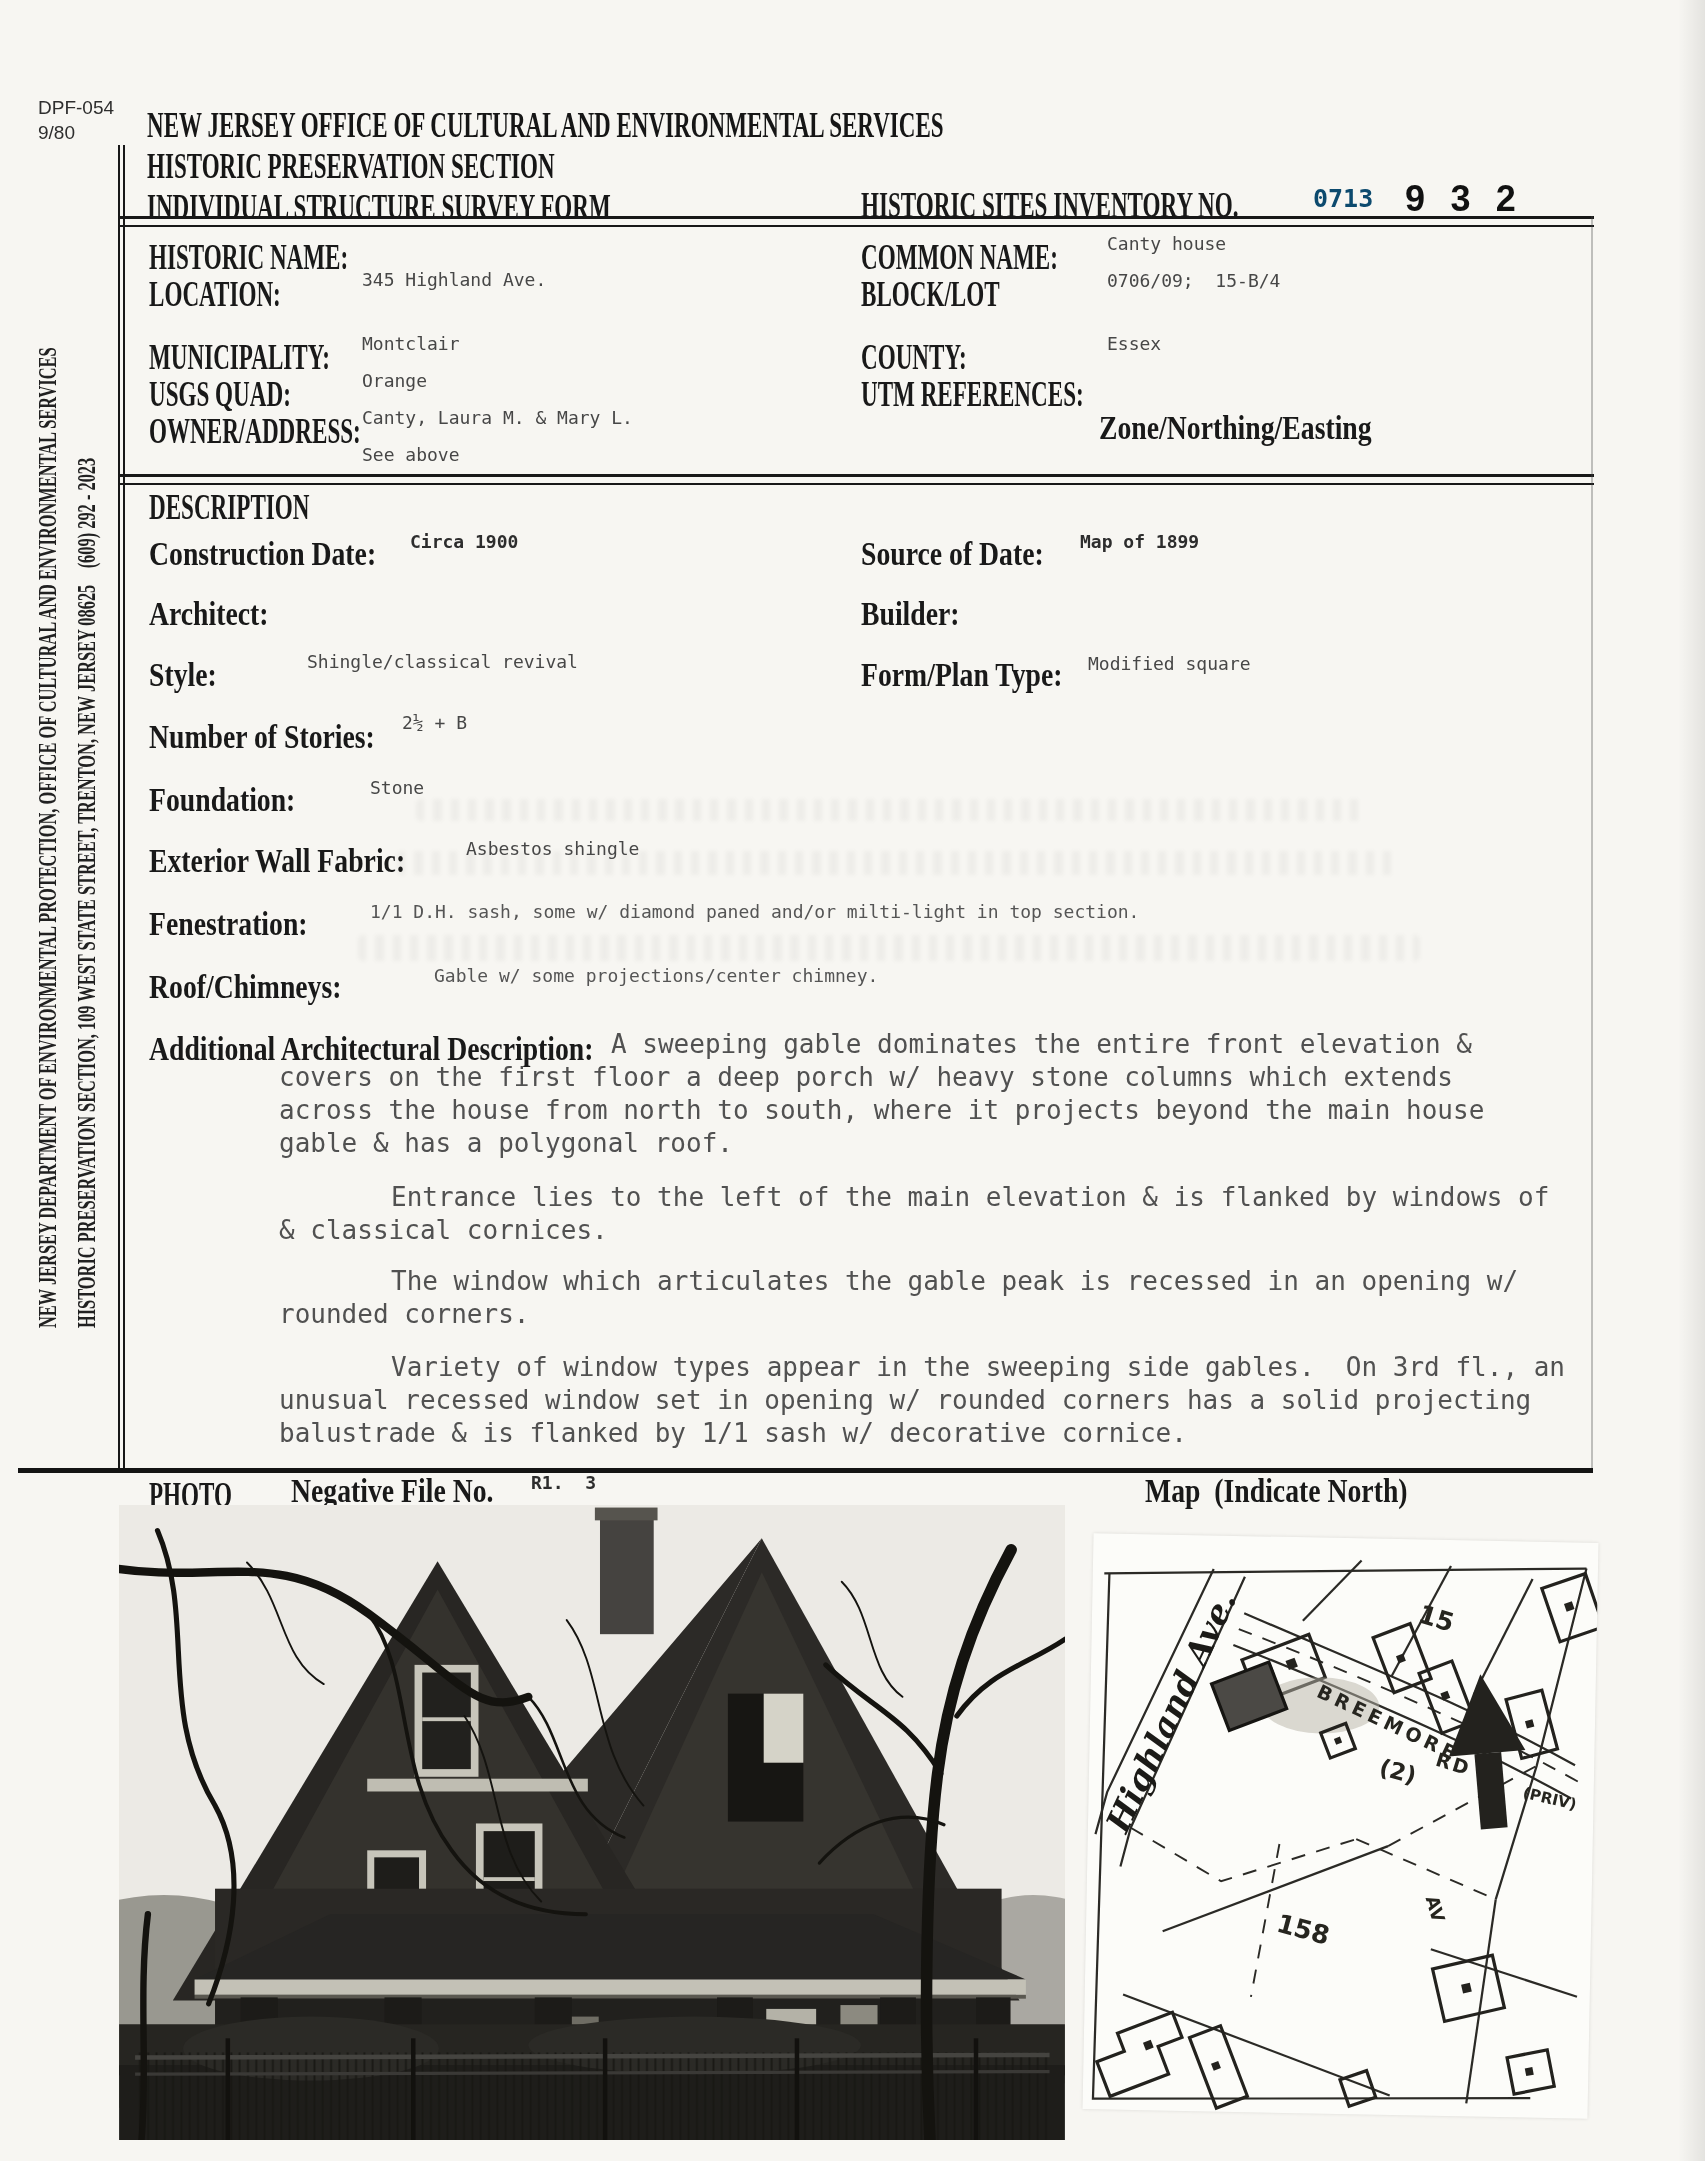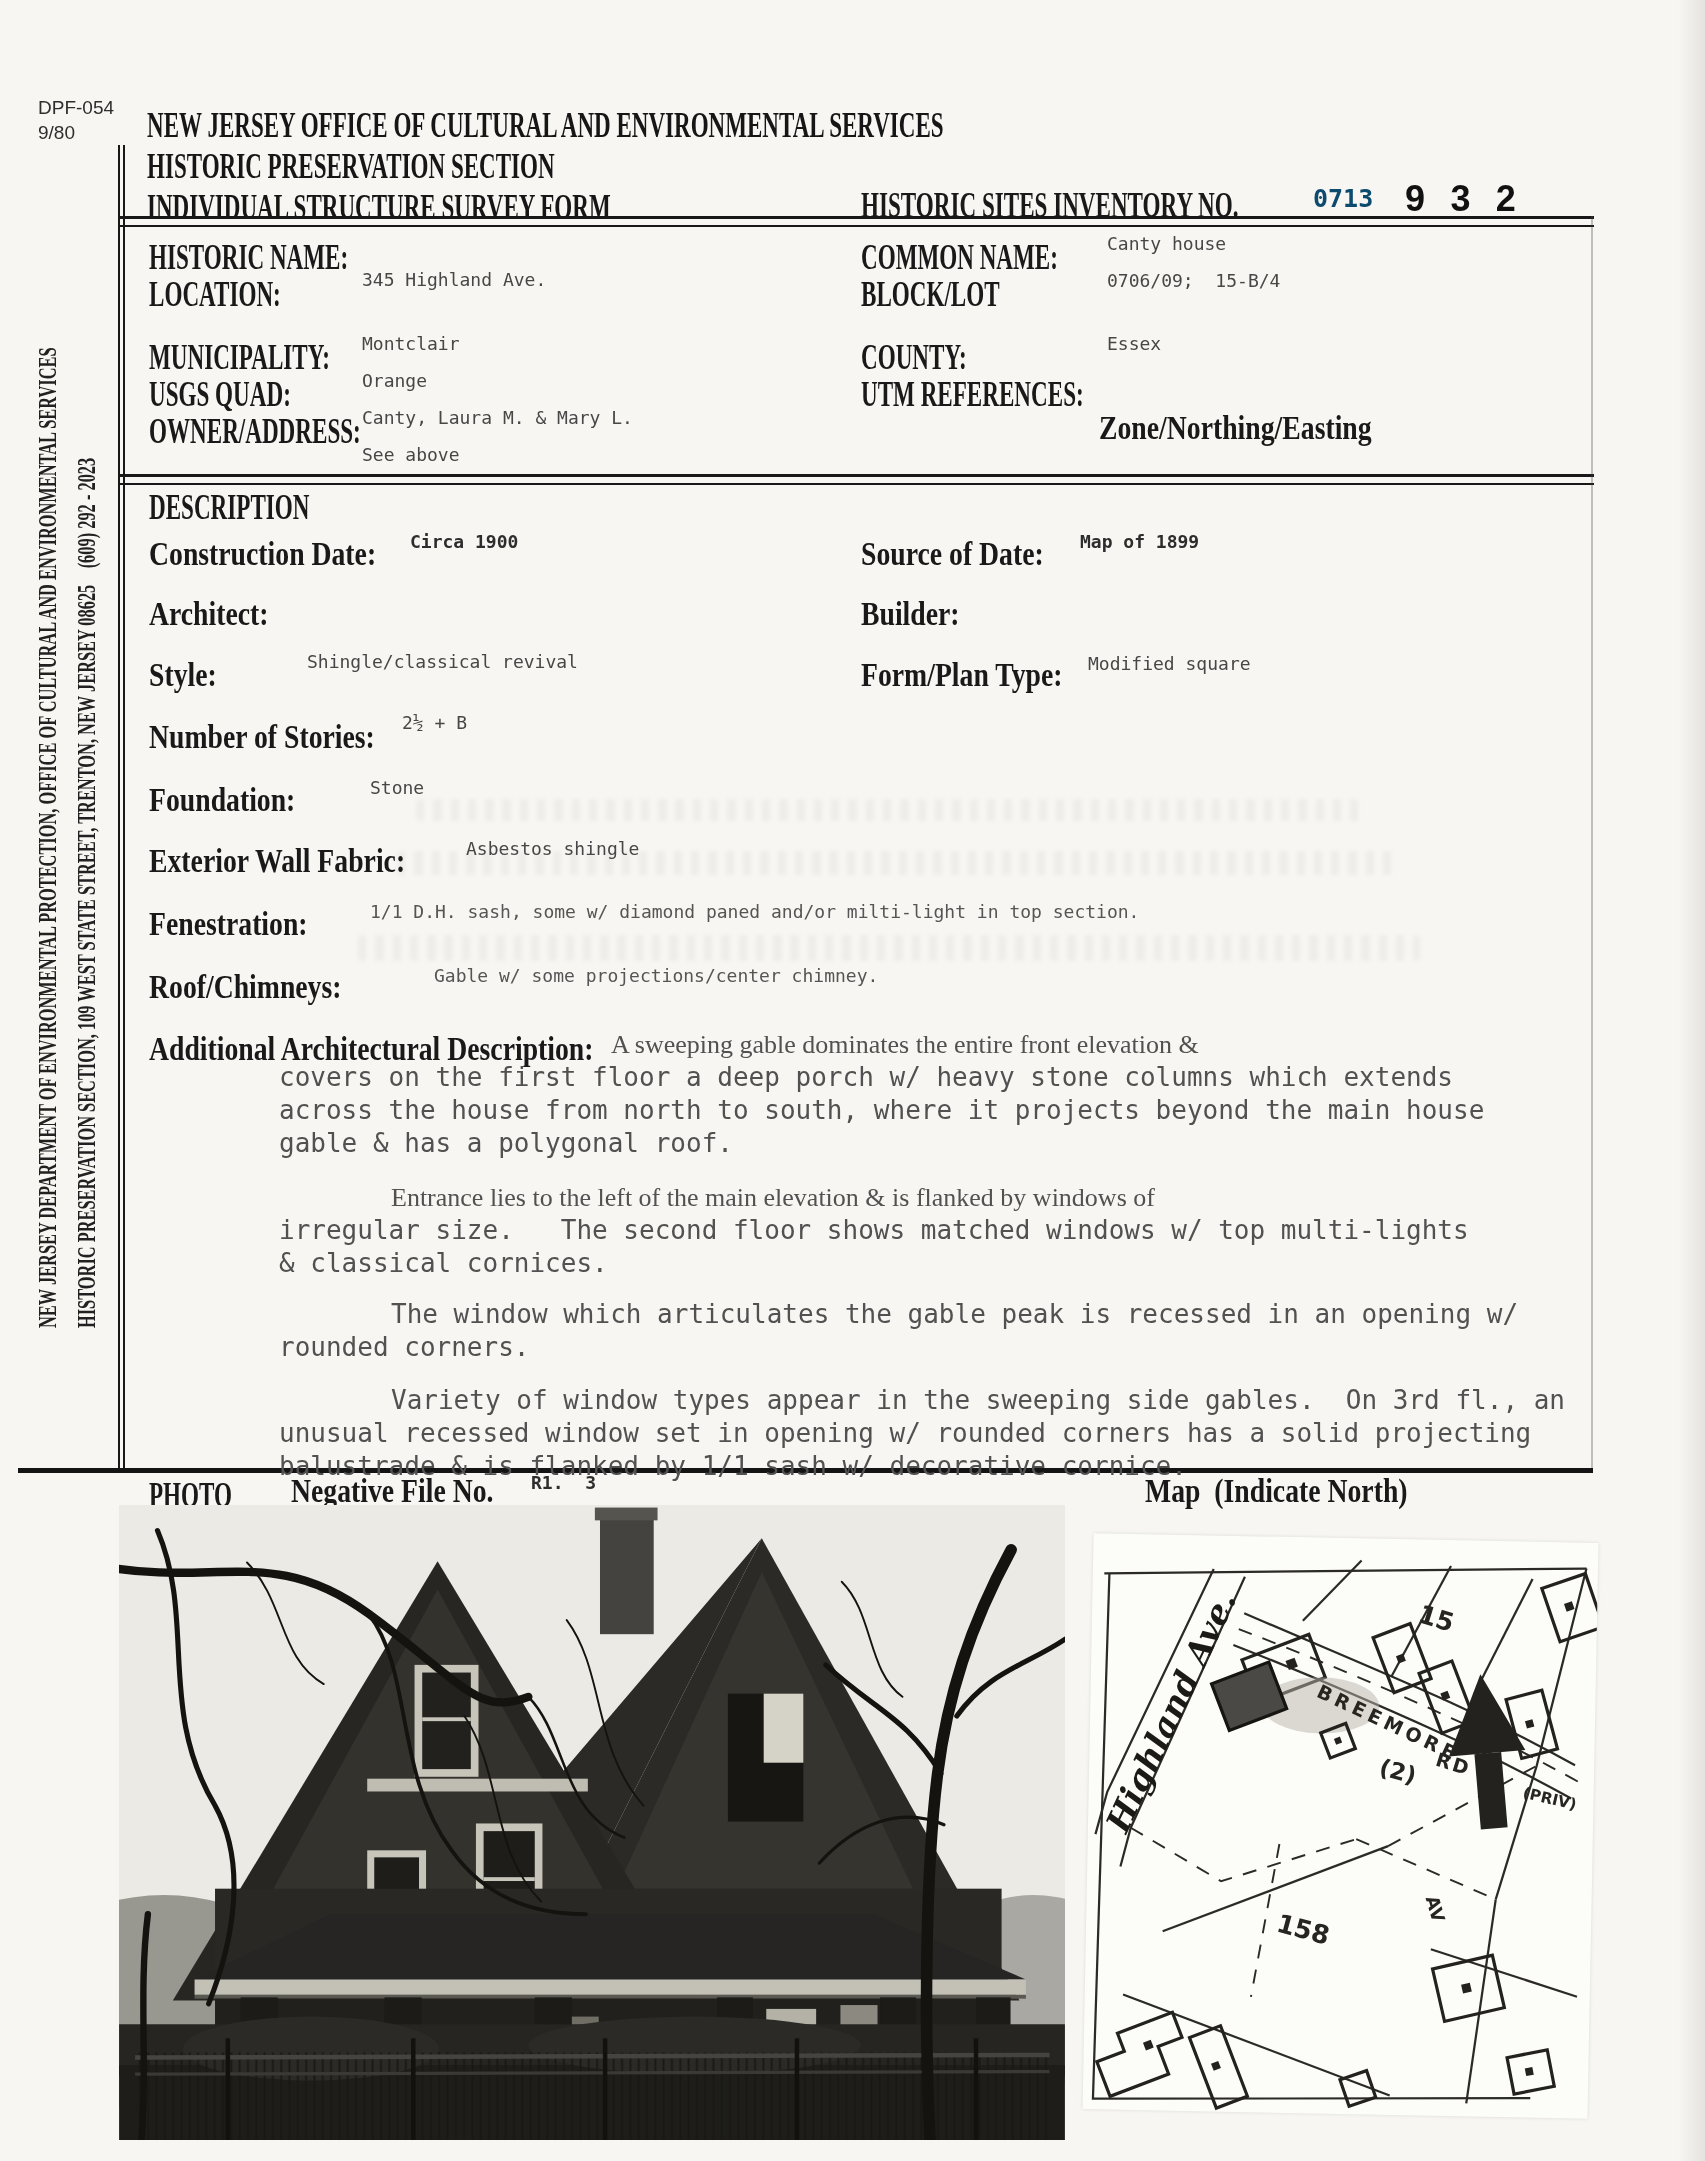--- a/index.html
+++ b/index.html
@@ -27,21 +27,21 @@
   .vborder{position:absolute;width:0;border-left:7px double #181818;}
   .vedge{position:absolute;width:1.9px;background:rgba(70,70,70,.32);}
   
   .vside{position:absolute;transform-origin:0 0;transform:rotate(-90deg) scaleX(.64);
          font-family:"Liberation Serif",serif;font-weight:bold;font-size:25.6px;color:#212121;white-space:pre;}
   
   .paras{position:absolute;left:225px;top:1028px;width:1216px;
          font-family:"DejaVu Sans Mono","Liberation Mono",monospace;font-size:26px;color:#515151;
          line-height:33px;}
   .paras div{white-space:pre;}
-  .ind-first{margin-left:386px;font-family:Liberation Serif, serif;}
+  .ind-first{margin-left:386px;}
   .ind-tab{margin-left:54px;}
   .gap32{margin-top:20.5px;}
   .gap28{margin-top:18px;}
   .underline-bar{position:absolute;height:1.9px;background:rgba(80,80,80,.65);}
   
   .bleed{position:absolute;background:repeating-linear-gradient(90deg,rgba(90,90,88,.22) 0 8.3px,transparent 8.3px 17.3px);
          filter:blur(1.9px);opacity:.28;border-radius:5.1px;}
   
   .photo-box{position:absolute;left:119px;top:1505px;width:946px;height:635px;background:#e9e7e2;}
   .map-box{position:absolute;left:1088px;top:1538px;width:505px;height:576px;background:#fcfcf9;
@@ -133,21 +133,20 @@
   <div class="abs tw" style="left:434px;top:965px;">Gable w/ some projections/center chimney.</div>
 
   <div class="abs lblm" style="left:149px;top:1031px;">Additional Architectural Description:</div>
 
   <div class="paras">
     <div class="ind-first">A sweeping gable dominates the entire front elevation &amp;</div>
     <div class="ind-tab">covers on the first floor a deep porch w/ heavy stone columns which extends</div>
     <div class="ind-tab">across the house from north to south, where it projects beyond the main house</div>
     <div class="ind-tab">gable &amp; has a polygonal roof.</div>
     <div class="ind-first gap32" style="margin-left:166px;">Entrance lies to the left of the main elevation &amp; is flanked by windows of</div>
-    <div class="ind-tab">irregular size.   The second floor shows matched windows w/ top multi-lights</div>
     <div class="ind-tab">&amp; classical cornices.</div>
     <div class="gap28" style="margin-left:166px;">The window which articulates the gable peak is recessed in an opening w/</div>
     <div class="ind-tab">rounded corners.</div>
     <div class="gap32" style="margin-left:166px;">Variety of window types appear in the sweeping side gables.  On 3rd fl., an</div>
     <div class="ind-tab">unusual recessed window set in opening w/ rounded corners has a solid projecting</div>
     <div class="ind-tab">balustrade &amp; is flanked by 1/1 sash w/ decorative cornice.</div>
   </div>
 
   <div class="bleed" style="left:416px;top:799px;width:947px;height:22px;"></div>
   <div class="bleed" style="left:397px;top:851px;width:998px;height:24px;"></div>

